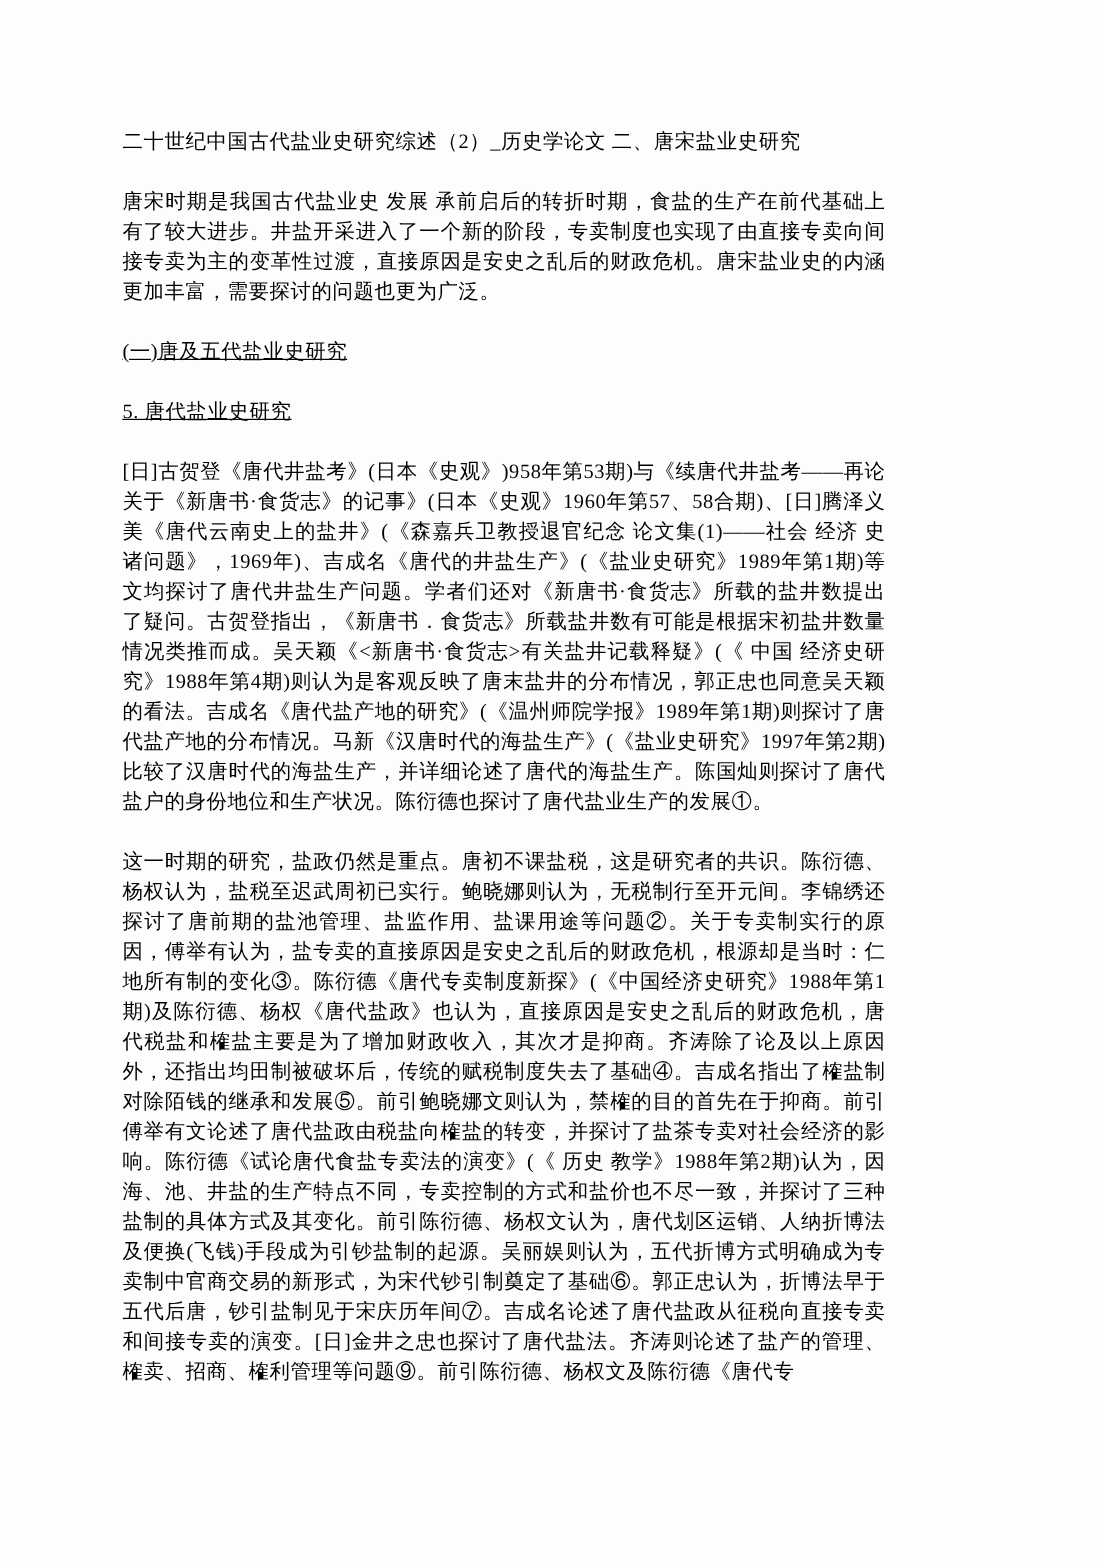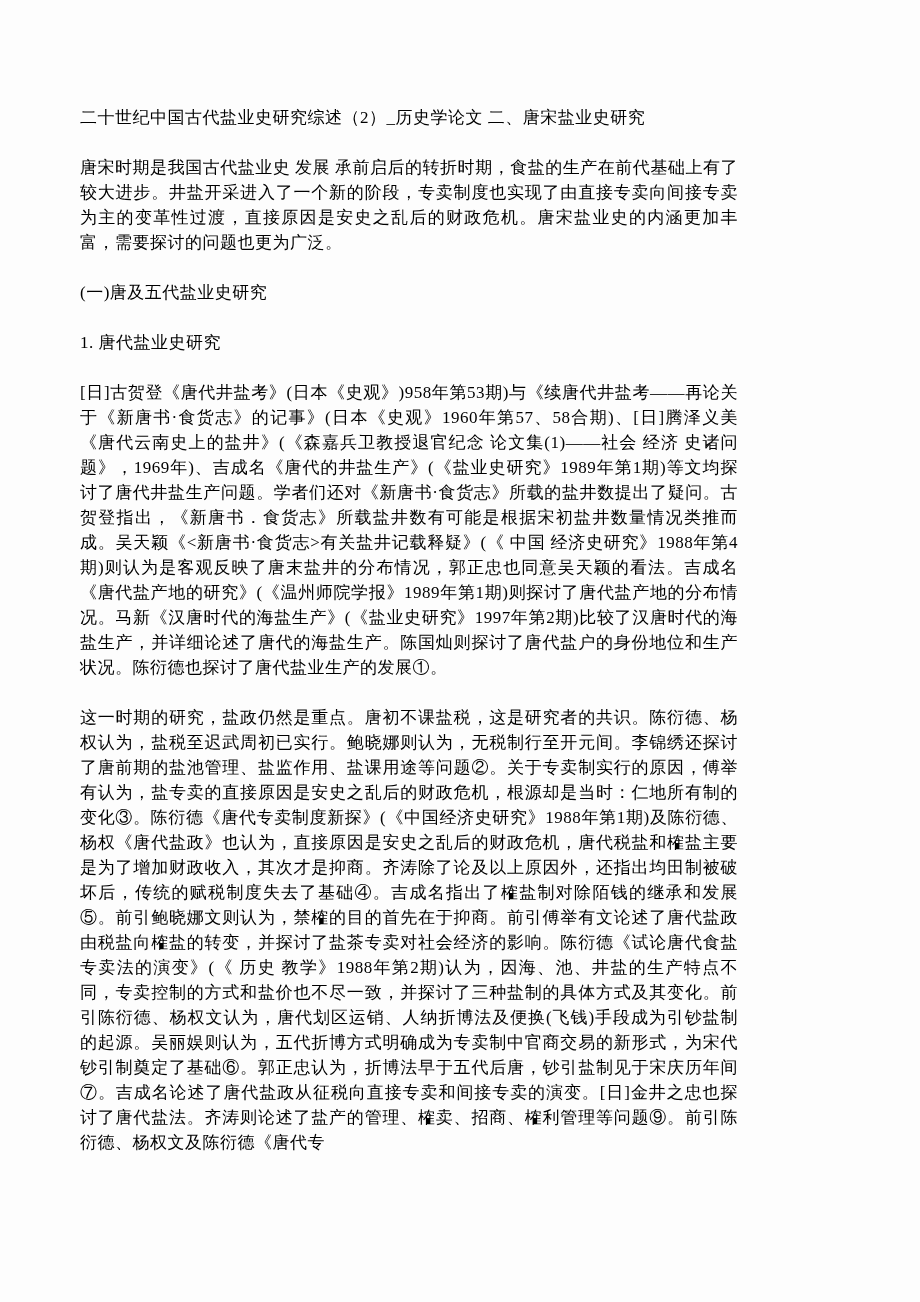--- a/index.html
+++ b/index.html
@@ -11,47 +11,48 @@
     height: 1302px;
     overflow: hidden;
     background: #fdfdfd;
     color: #000000;
     font-family: "Liberation Serif", "DejaVu Serif", serif;
   }
   .page {
     box-sizing: border-box;
     width: 852px;
     height: 1302px;
-    padding: 105px 114px 0 80px;
+    padding: 105px 114px 0 102px;
     overflow: hidden;
   }
   .block {
     margin: 0 0 25px 0;
     font-size: 17px;
     line-height: 25px;
     font-weight: normal;
     text-align: justify;
     word-break: break-all;
     letter-spacing: 0.5px;
   }
   .block.title {
     text-align: left;
   }
   .block.heading {
     text-align: left;
+    text-decoration: underline;
   }
 </style>
 </head>
 <body>
 
 <div class="page">
   <div class="block title">二十世纪中国古代盐业史研究综述（2）_历史学论文 二、唐宋盐业史研究</div>
 
   <p class="block">唐宋时期是我国古代盐业史 发展 承前启后的转折时期，食盐的生产在前代基础上有了较大进步。井盐开采进入了一个新的阶段，专卖制度也实现了由直接专卖向间接专卖为主的变革性过渡，直接原因是安史之乱后的财政危机。唐宋盐业史的内涵更加丰富，需要探讨的问题也更为广泛。</p>
 
   <div class="block heading">(一)唐及五代盐业史研究</div>
 
-  <div class="block heading">1. 唐代盐业史研究</div>
+  <div class="block heading">5. 唐代盐业史研究</div>
 
   <p class="block">[日]古贺登《唐代井盐考》(日本《史观》)958年第53期)与《续唐代井盐考——再论关于《新唐书·食货志》的记事》(日本《史观》1960年第57、58合期)、[日]腾泽义美《唐代云南史上的盐井》(《森嘉兵卫教授退官纪念 论文集(1)——社会 经济 史诸问题》，1969年)、吉成名《唐代的井盐生产》(《盐业史研究》1989年第1期)等文均探讨了唐代井盐生产问题。学者们还对《新唐书·食货志》所载的盐井数提出了疑问。古贺登指出，《新唐书．食货志》所载盐井数有可能是根据宋初盐井数量情况类推而成。吴天颖《&lt;新唐书·食货志&gt;有关盐井记载释疑》(《 中国 经济史研究》1988年第4期)则认为是客观反映了唐末盐井的分布情况，郭正忠也同意吴天颖的看法。吉成名《唐代盐产地的研究》(《温州师院学报》1989年第1期)则探讨了唐代盐产地的分布情况。马新《汉唐时代的海盐生产》(《盐业史研究》1997年第2期)比较了汉唐时代的海盐生产，并详细论述了唐代的海盐生产。陈国灿则探讨了唐代盐户的身份地位和生产状况。陈衍德也探讨了唐代盐业生产的发展①。</p>
 
   <p class="block">这一时期的研究，盐政仍然是重点。唐初不课盐税，这是研究者的共识。陈衍德、杨权认为，盐税至迟武周初已实行。鲍晓娜则认为，无税制行至开元间。李锦绣还探讨了唐前期的盐池管理、盐监作用、盐课用途等问题②。关于专卖制实行的原因，傅举有认为，盐专卖的直接原因是安史之乱后的财政危机，根源却是当时：仁地所有制的变化③。陈衍德《唐代专卖制度新探》(《中国经济史研究》1988年第1期)及陈衍德、杨权《唐代盐政》也认为，直接原因是安史之乱后的财政危机，唐代税盐和榷盐主要是为了增加财政收入，其次才是抑商。齐涛除了论及以上原因外，还指出均田制被破坏后，传统的赋税制度失去了基础④。吉成名指出了榷盐制对除陌钱的继承和发展⑤。前引鲍晓娜文则认为，禁榷的目的首先在于抑商。前引傅举有文论述了唐代盐政由税盐向榷盐的转变，并探讨了盐茶专卖对社会经济的影响。陈衍德《试论唐代食盐专卖法的演变》(《 历史 教学》1988年第2期)认为，因海、池、井盐的生产特点不同，专卖控制的方式和盐价也不尽一致，并探讨了三种盐制的具体方式及其变化。前引陈衍德、杨权文认为，唐代划区运销、人纳折博法及便换(飞钱)手段成为引钞盐制的起源。吴丽娱则认为，五代折博方式明确成为专卖制中官商交易的新形式，为宋代钞引制奠定了基础⑥。郭正忠认为，折博法早于五代后唐，钞引盐制见于宋庆历年间⑦。吉成名论述了唐代盐政从征税向直接专卖和间接专卖的演变。[日]金井之忠也探讨了唐代盐法。齐涛则论述了盐产的管理、榷卖、招商、榷利管理等问题⑨。前引陈衍德、杨权文及陈衍德《唐代专</p>
 </div>
 
 </body></html>

